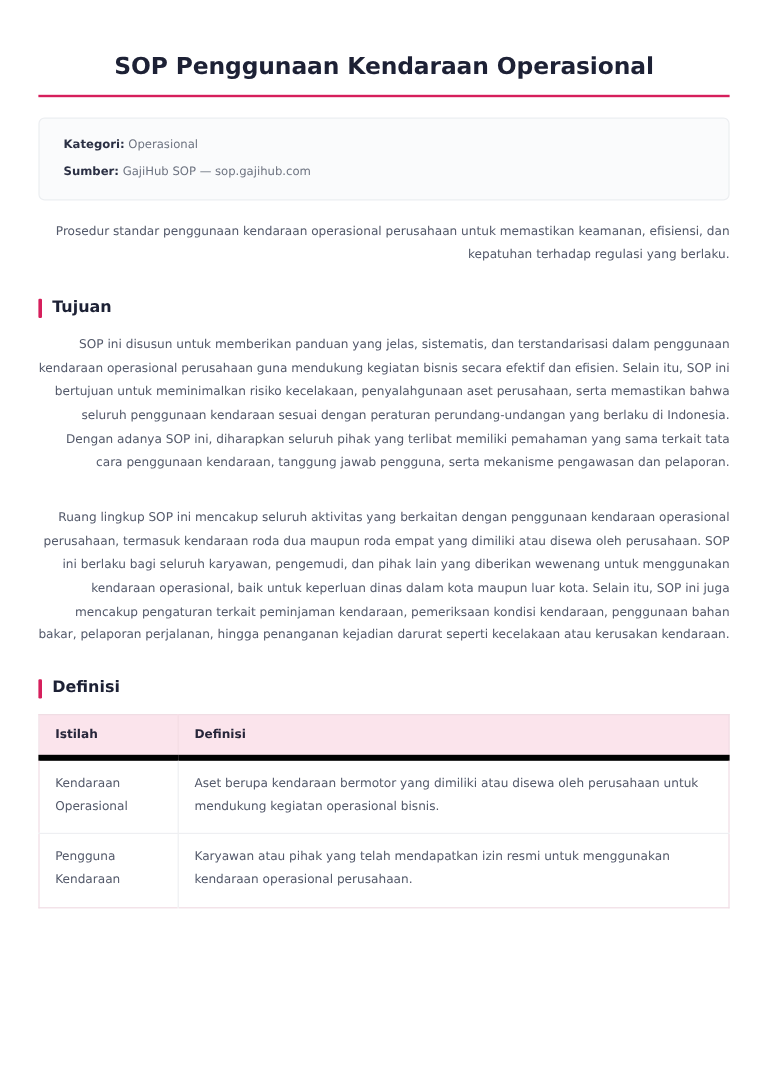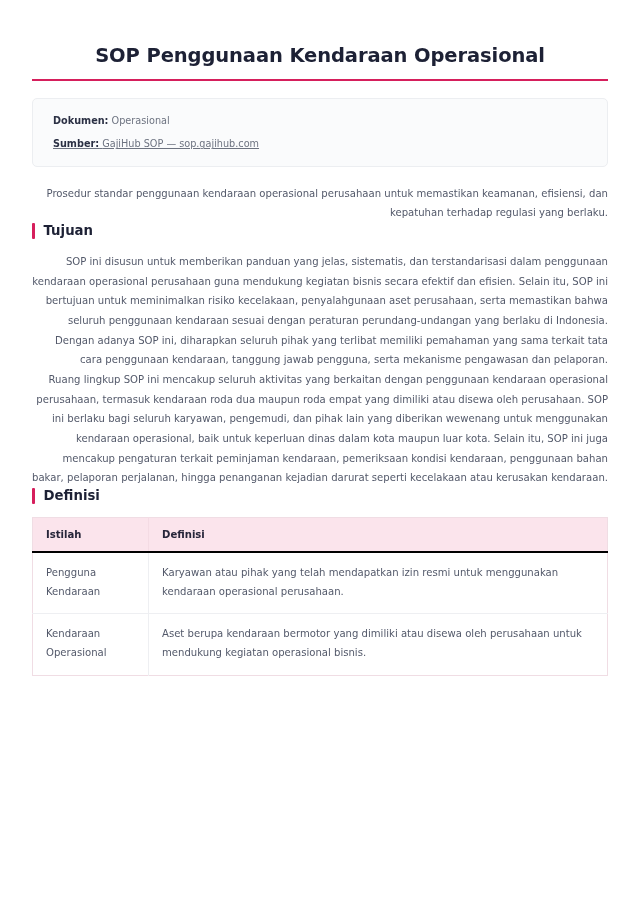--- a/index.html
+++ b/index.html
@@ -47,37 +47,38 @@
     border-radius: 5px;
     padding: 15px 20px 15px 20px;
     box-sizing: border-box;
   }
   .meta-row {
     font-size: 9.7px;
     line-height: 1.35;
     color: #6d7380;
     margin-bottom: 10px;
   }
-  .meta-row:last-child { margin-bottom: 0; text-decoration: underline; }
+  .meta-row:last-child { margin-bottom: 0; }
   .meta-label {
     font-weight: bold;
     color: #2b3044;
   }
 
   
   p.body-text {
     font-size: 10.1px;
     line-height: 1.95;
     color: #53596a;
     margin: 17px 0 0 0;
     text-align: right;
   }
 
   
   .section {
+    margin-top: 26px;
   }
   .section-head {
     display: flex;
     align-items: center;
     gap: 9px;
     margin-bottom: 13px;
   }
   .accent-bar {
     width: 2.5px;
     height: 16px;
@@ -102,21 +103,21 @@
     margin-top: 2px;
   }
   table.def-table th {
     background: #fbe4ec;
     color: #27263a;
     font-size: 10.1px;
     font-weight: bold;
     text-align: left;
     padding: 11px 13px 11px 13px;
     border-right: 1px solid #f4dbe4;
-    border-bottom: 2px solid #000000;
+    border-bottom: 5px solid #000000;
     vertical-align: middle;
   }
   table.def-table th:last-child { border-right: none; }
   table.def-table td {
     font-size: 10.1px;
     line-height: 1.85;
     color: #53596a;
     padding: 11px 13px 12px 13px;
     border-right: 1px solid #eeeff2;
     border-bottom: 1px solid #eeeff2;
@@ -130,21 +131,21 @@
 </head>
 <body>
 
 <div class="page">
 
   <h1 class="doc-title">SOP Penggunaan Kendaraan Operasional</h1>
   <div class="title-rule"></div>
 
   <div class="meta-box">
     <div class="meta-row">
-      <span class="meta-label">Dokumen:</span>
+      <span class="meta-label">Kategori:</span>
       <span>Operasional</span>
     </div>
     <div class="meta-row">
       <span class="meta-label">Sumber:</span>
       <span>GajiHub SOP — sop.gajihub.com</span>
     </div>
   </div>
 
   <p class="body-text">Prosedur standar penggunaan kendaraan operasional perusahaan untuk memastikan keamanan, efisiensi, dan kepatuhan terhadap regulasi yang berlaku.</p>
 
@@ -172,24 +173,24 @@
         <col>
       </colgroup>
       <thead>
         <tr>
           <th>Istilah</th>
           <th>Definisi</th>
         </tr>
       </thead>
       <tbody>
         <tr>
+          <td>Kendaraan Operasional</td>
+          <td>Aset berupa kendaraan bermotor yang dimiliki atau disewa oleh perusahaan untuk mendukung kegiatan operasional bisnis.</td>
+        </tr>
+        <tr>
           <td>Pengguna Kendaraan</td>
           <td>Karyawan atau pihak yang telah mendapatkan izin resmi untuk menggunakan kendaraan operasional perusahaan.</td>
-        </tr>
-        <tr>
-          <td>Kendaraan Operasional</td>
-          <td>Aset berupa kendaraan bermotor yang dimiliki atau disewa oleh perusahaan untuk mendukung kegiatan operasional bisnis.</td>
         </tr>
       </tbody>
     </table>
   </div>
 
 </div>
 
 </body></html>

